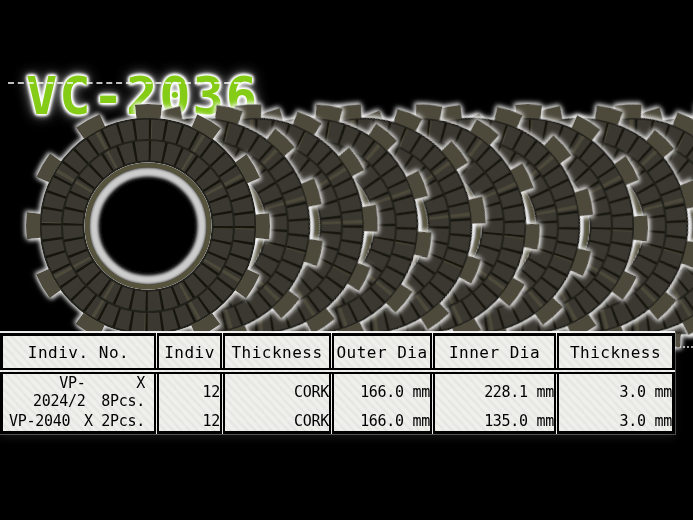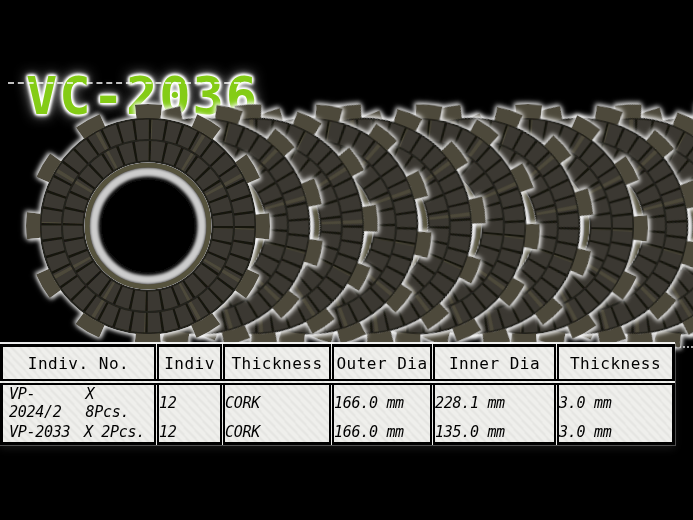--- a/index.html
+++ b/index.html
@@ -27,38 +27,38 @@
   
   .stack-svg{position:absolute;top:90px;left:0;}
   .lip{stroke:var(--plate-lip,#57523e);}
   .padbase{stroke:var(--plate-pad,#3b3831);}
   .metalgap{stroke:var(--plate-metal,#4e4a3a);}
   .seg{stroke:#15140f;}
   .ringline{stroke:#21201a;}
   .teeth{stroke:var(--plate-metal,#4e4a3a);}
   
   .spec-table{
-    position:absolute;top:344px;left:0;width:675px;
+    position:absolute;top:333px;left:0;width:675px;
     border-collapse:collapse;table-layout:fixed;
     background:var(--table-cell-bg,#efefec);
     background-image:repeating-linear-gradient(47deg,rgba(0,0,0,.045) 0 2px,transparent 2px 6px);
     border:3px solid var(--table-border,#000);
     box-shadow:0 -2px 0 rgba(255,255,255,.9),0 0 0 1px rgba(255,255,255,.28),0 4px 8px rgba(255,255,255,.08);
     color:var(--table-text,#000);
   }
   .spec-table th{
     height:32px;font-weight:normal;font-size:16px;letter-spacing:.5px;
     border-bottom:6px double var(--table-border,#000);
     border-left:5px double var(--table-border,#000);
     text-align:center;padding:0;
   }
   .spec-table td{
     height:21px;font-size:15px;letter-spacing:-.3px;
     border-left:5px double var(--table-border,#000);
-    text-align:left;padding:0;vertical-align:middle;font-style:italic;
+    text-align:right;padding:0;vertical-align:middle;
   }
   .spec-table th:first-child,.spec-table td:first-child{border-left:none;}
   .part-flex{display:flex;justify-content:space-between;padding:0 9px 0 6px;}
 </style>
 </head>
 <body>
 
 <h1 class="page-title">VC-2036</h1>
 
 <div class="dash-a"></div>
@@ -131,21 +131,21 @@
       </td>
       <td>12</td>
       <td>CORK</td>
       <td>166.0 mm</td>
       <td>228.1 mm</td>
       <td>3.0 mm</td>
     </tr>
     <tr>
       <td>
         <div class="part-flex">
-          <span>VP-2033</span>
+          <span>VP-2040</span>
           <span>X 2Pcs.</span>
         </div>
       </td>
       <td>12</td>
       <td>CORK</td>
       <td>166.0 mm</td>
       <td>135.0 mm</td>
       <td>3.0 mm</td>
     </tr>
   </tbody>

